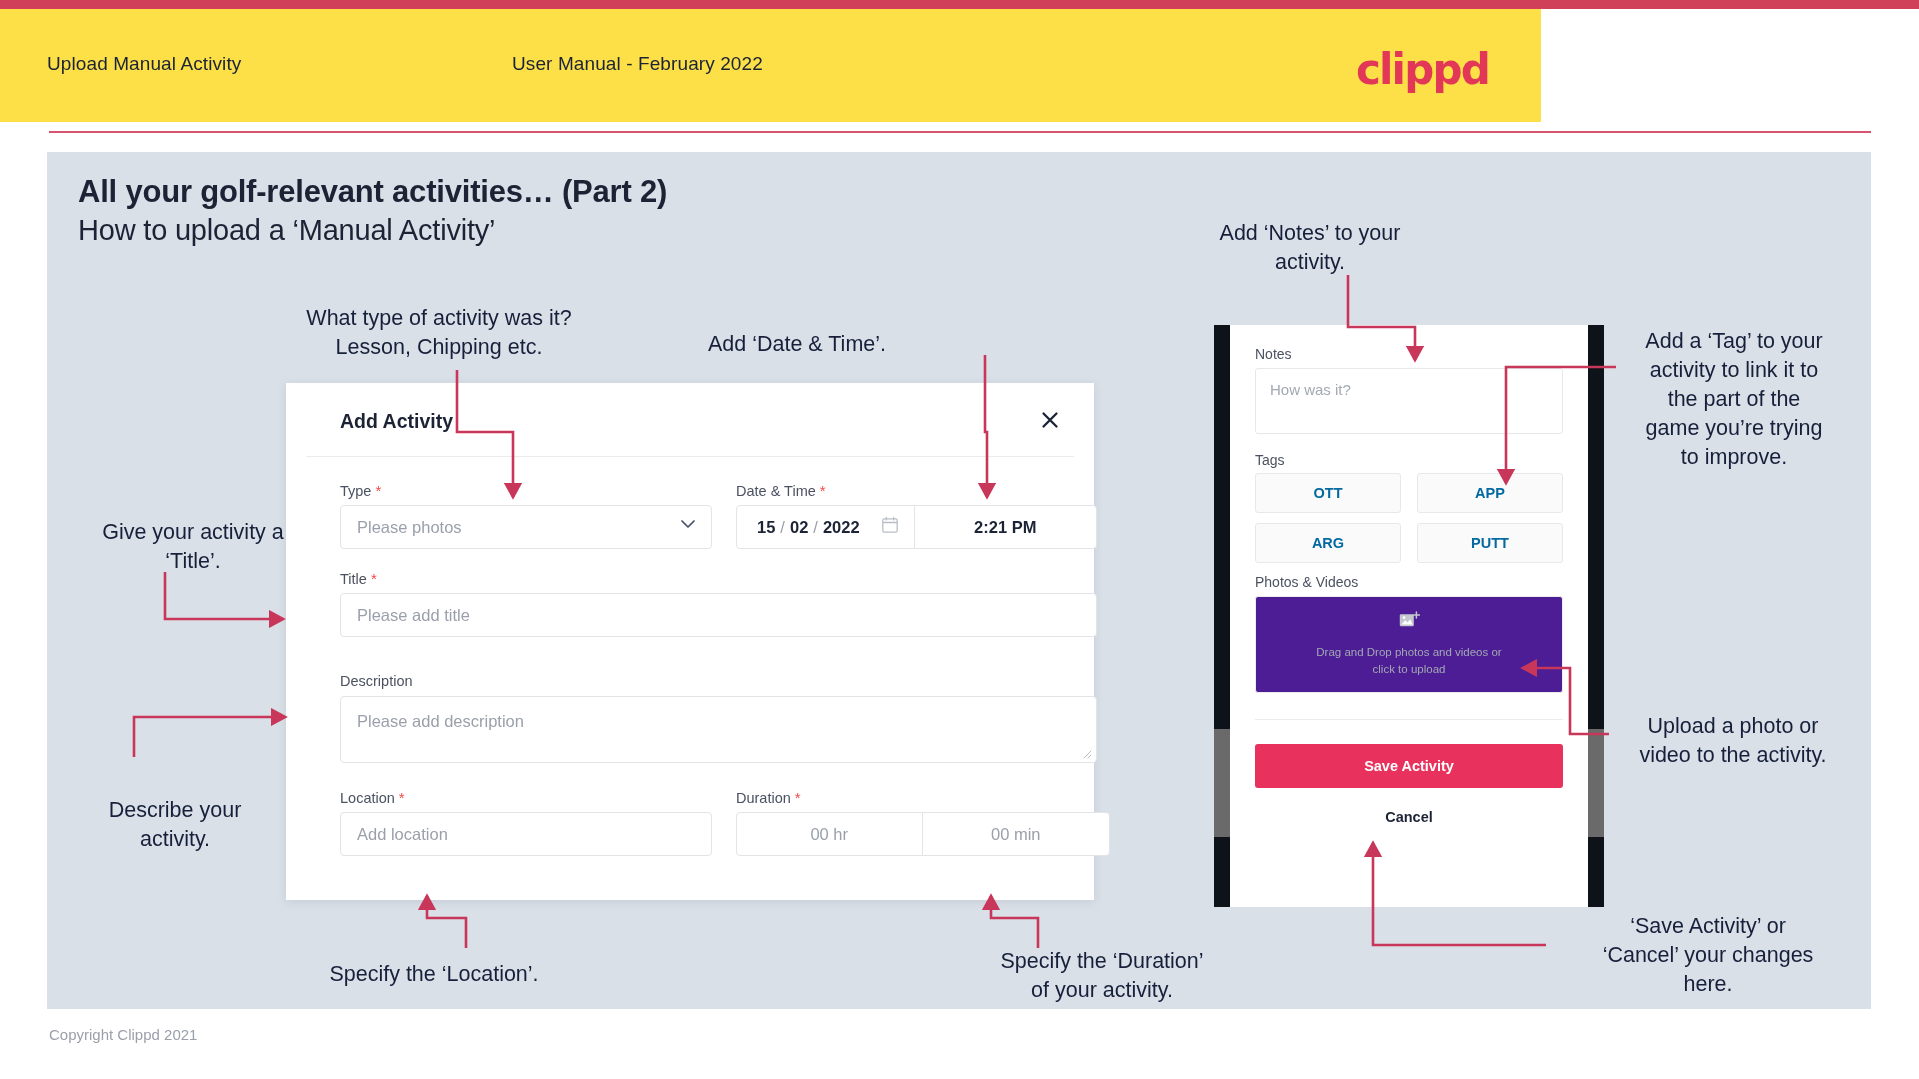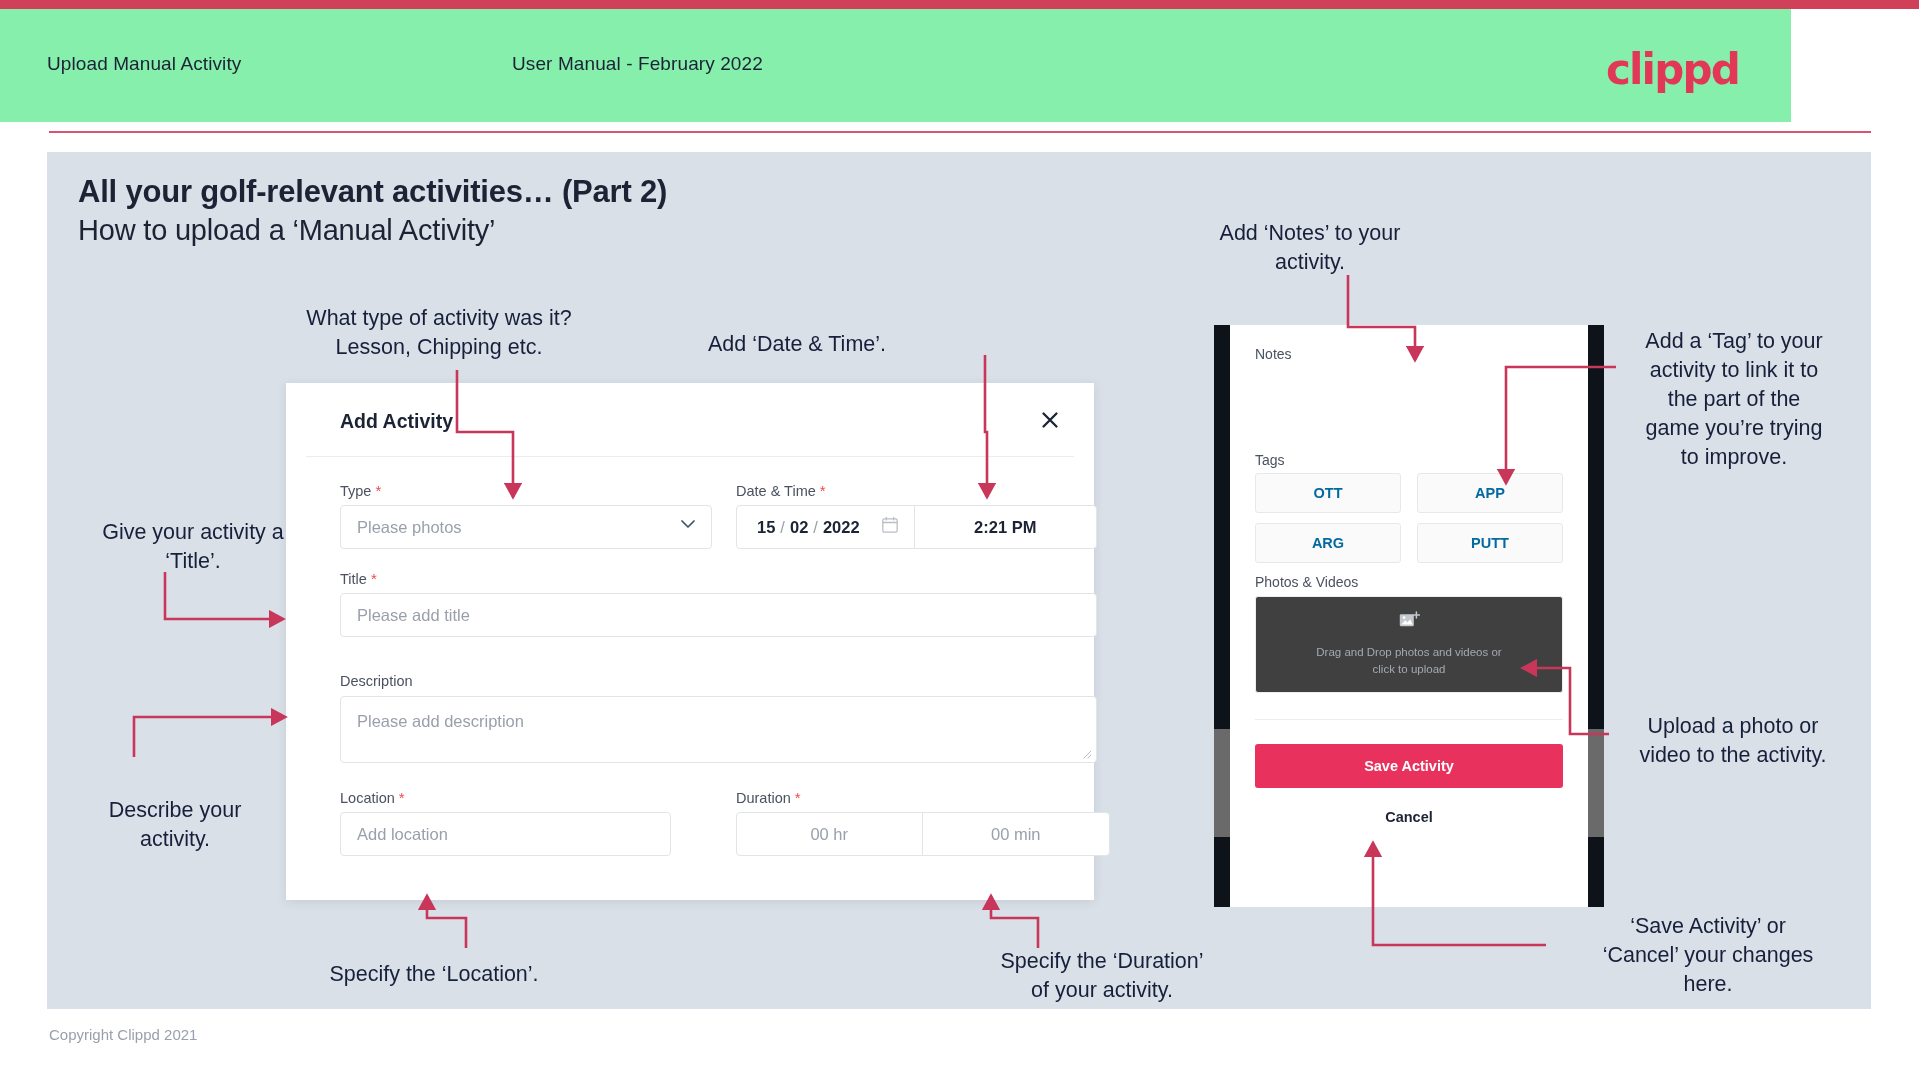--- a/index.html
+++ b/index.html
@@ -13,22 +13,22 @@
   .page { position: relative; width: 1919px; height: 1079px; background: #fff; }
 
   
   .top-bar {
     position: absolute; left: 0; top: 0; width: 1919px; height: 9px;
     background: #d14059;
   }
 
   
   .header {
-    position: absolute; left: 0; top: 9px; width: 1791px; height: 113px;
-    background: #86efac;
+    position: absolute; left: 0; top: 9px; width: 1541px; height: 113px;
+    background: #fde047;
     text-decoration: underline;
   }
   .hdr-left {
     position: absolute; left: 47px; top: 44px;
     font-size: 19px; color: #1b2335; font-weight: 400; letter-spacing: .1px;
   }
   .hdr-mid {
     position: absolute; left: 512px; top: 44px;
     font-size: 19px; color: #1b2335; font-weight: 400; letter-spacing: .1px;
   }
@@ -175,21 +175,21 @@
   .p-inp {
     position: absolute; border: 1px solid #e6e8eb; border-radius: 3px; background: #fff;
     font-size: 15px; color: #a3a8b1; padding: 12px 0 0 14px;
   }
   .tag-btn {
     position: absolute; border: 1px solid #e6e8eb; border-radius: 3px; background: #fafafa;
     display: flex; align-items: center; justify-content: center;
     font-size: 14.5px; font-weight: 700; color: #0369a1;
   }
   .dropzone {
-    position: absolute; border: 1px solid #ededed; border-radius: 3px; background: #404040;
+    position: absolute; border: 1px solid #ededed; border-radius: 3px; background: #4c1d95;
     display: flex; flex-direction: column; align-items: center; justify-content: center;
     font-size: 11.5px; color: #a3a8b1; line-height: 17px; text-align: center;
   }
   .dz-icon { margin-bottom: 9px; }
   .p-rule {
     position: absolute; left: 25px; width: 308px; height: 1px; background: #ededed;
   }
   .save-btn {
     position: absolute; border-radius: 3px; background: #e8315c;
     display: flex; align-items: center; justify-content: center;
@@ -326,21 +326,21 @@
         <svg width="10" height="10" viewBox="0 0 10 10">
             <path d="M9 2 L2 9 M9 6 L6 9" stroke="#b9bec6" stroke-width="1" stroke-linecap="round"></path>
           </svg>
       </span>
     </div>
 
     <div class="fld-label" style="left:54px; top:406px;">
       <span>Location</span>
       <span class="req">*</span>
     </div>
-    <div class="inp" style="left:54px; top:429px; width:331px; height:44px;">
+    <div class="inp" style="left:54px; top:429px; width:372px; height:44px;">
       <span>Add location</span>
     </div>
 
     <div class="fld-label" style="left:450px; top:406px;">
       <span>Duration</span>
       <span class="req">*</span>
     </div>
     <div class="dur-wrap" style="left:450px; top:429px; width:374px; height:44px;">
       <div class="dur-hr">
         <span>00 hr</span>
@@ -353,20 +353,23 @@
 
   <div class="phone">
     <div class="bezel-l"></div>
     <div class="btn-l"></div>
     <div class="bezel-r"></div>
     <div class="btn-r"></div>
 
     <div class="screen">
 
       <div class="p-label" style="left:25px; top:21px;">Notes</div>
+      <div class="p-inp" style="left:25px; top:43px; width:308px; height:66px;">
+        <span>How was it?</span>
+      </div>
 
       <div class="p-label" style="left:25px; top:127px;">Tags</div>
 
       <div class="tag-btn" style="left:25px; top:148px; width:146px; height:40px;">
         <span>OTT</span>
       </div>
       <div class="tag-btn" style="left:187px; top:148px; width:146px; height:40px;">
         <span>APP</span>
       </div>
       <div class="tag-btn" style="left:25px; top:198px; width:146px; height:40px;">

